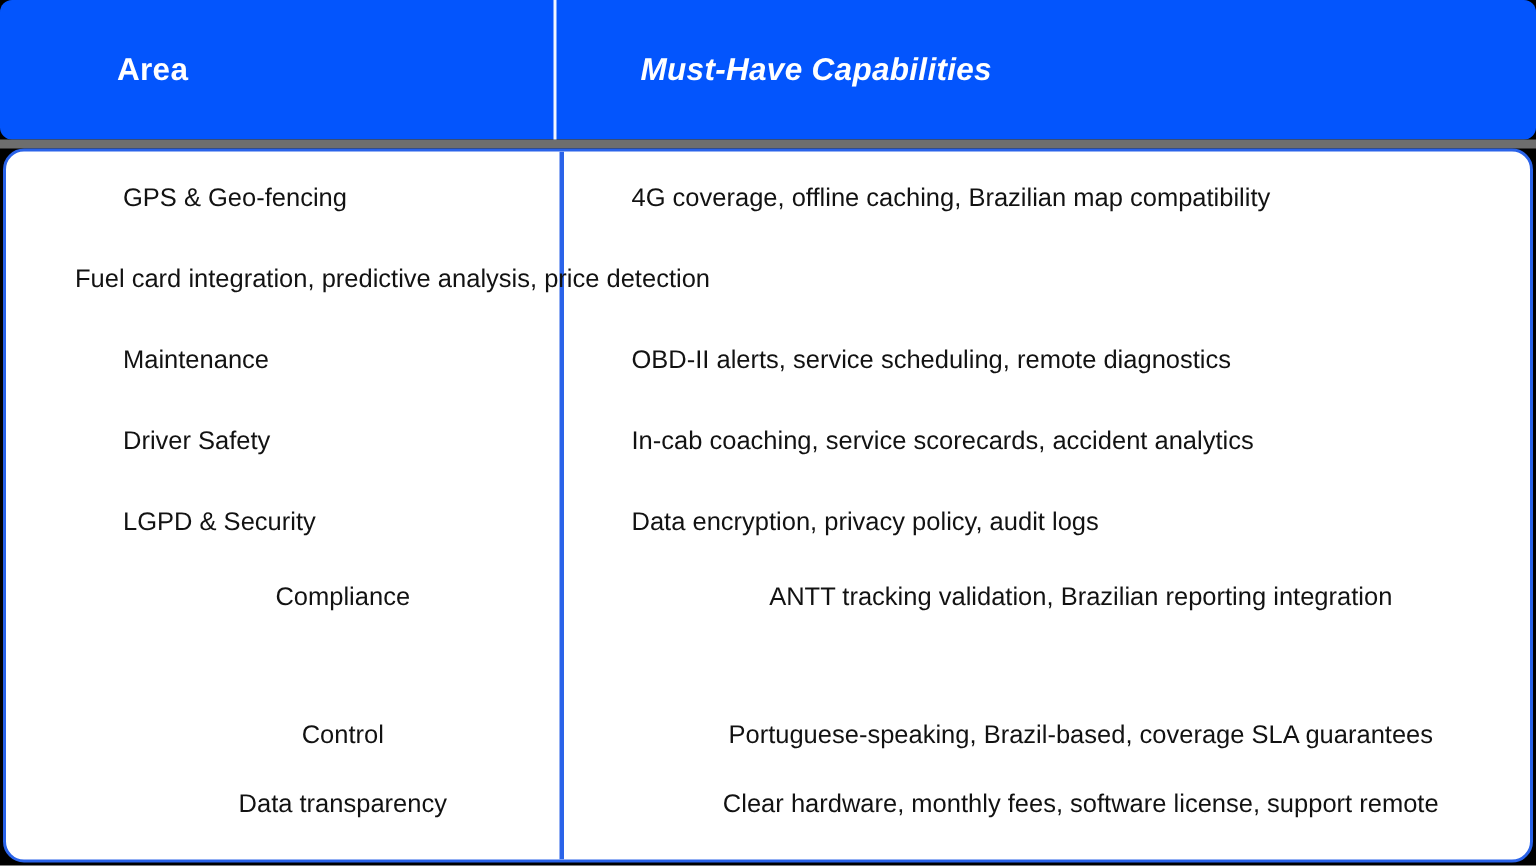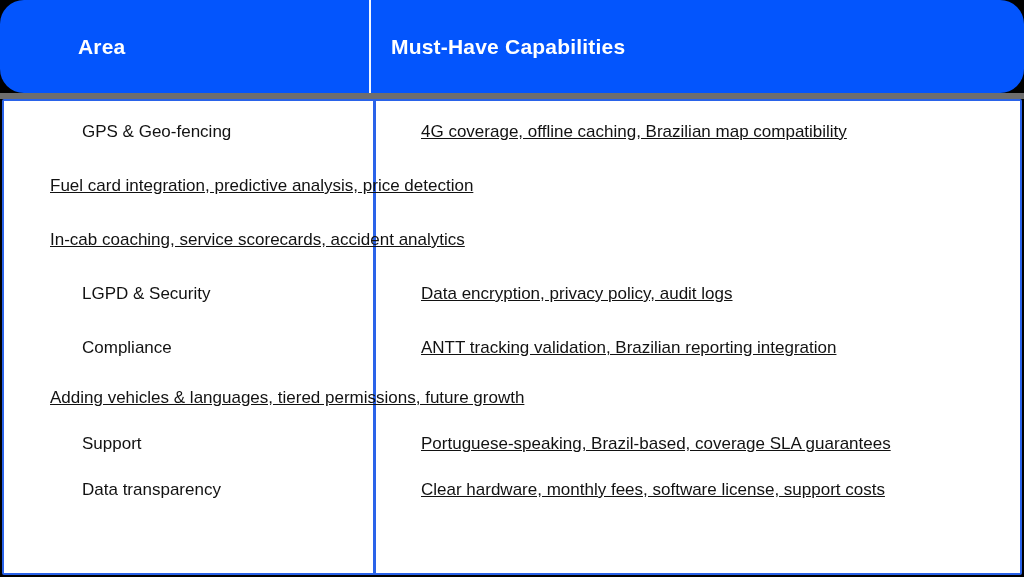--- a/index.html
+++ b/index.html
@@ -13,92 +13,92 @@
   }
   .canvas {
     position: relative;
     width: 1024px;
     height: 577px;
   }
   
   .table-header {
     height: 93px;
     background: var(--header-bg, #0355fd);
-    border-radius: 24px;
+    border-radius: 8px;
     display: flex;
     align-items: center;
   }
   .table-header .hcell {
     height: 100%;
     display: flex;
     align-items: center;
     color: var(--header-text, #ffffff);
     font-size: 21px;
     font-weight: 700;
     letter-spacing: 0.2px;
   }
   .table-header .hcell.col-area {
     width: 371px;
     box-sizing: border-box;
     padding-left: 78px;
     border-right: 2.5px solid rgba(255,255,255,0.95);
   }
   .table-header .hcell.col-cap {
     flex: 1;
-    padding-left: 20px;
+    padding-left: 56px;
+    font-style: italic;
   }
   
   .gap-strip {
     height: 6px;
     background: var(--gap-color, #6e6e6e);
   }
   
   .table-body {
     position: relative;
     margin: 0 2px;
     height: 476px;
     box-sizing: border-box;
     background: var(--body-bg, #ffffff);
     border: 2px solid var(--border-blue, #2a63e9);
-    border-radius: 2px;
+    border-radius: 14px;
     overflow: hidden;
   }
   .v-divider {
     position: absolute;
     left: 369px;
     top: 0;
     bottom: 0;
     width: 2.5px;
     background: var(--border-blue, #2a63e9);
   }
   .rows {
     position: relative;
     padding-top: 4px;
   }
   .row {
     display: flex;
     align-items: center;
     height: 54px;
   }
-  .rows .row:nth-child(n+6) { height: 46px; }
+  .rows .row:nth-child(n+6) { height: 46px; text-align: center; }
   .cell {
     color: var(--text-color, #121212);
     font-size: 17px;
     font-weight: 400;
     white-space: nowrap;
   }
   .cell.area {
     width: 371px;
     box-sizing: border-box;
     padding-left: 78px;
   }
   .cell.cap {
     flex: 1;
     padding-left: 46px;
-    text-decoration: underline;
   }
 </style>
 </head>
 <body>
 
 <div class="canvas">
 
   <div class="table-header">
     <div class="hcell col-area">Area</div>
     <div class="hcell col-cap">Must-Have Capabilities</div>
@@ -111,44 +111,48 @@
     <div class="rows">
   <div class="row">
     <div class="cell area">GPS &amp; Geo-fencing</div>
     <div class="cell cap">4G coverage, offline caching, Brazilian map compatibility</div>
   </div>
 
   <div class="row">
     <div class="cell cap">Fuel card integration, predictive analysis, price detection</div>
   </div>
 
+  <div class="row">
+    <div class="cell area">Maintenance</div>
+    <div class="cell cap">OBD-II alerts, service scheduling, remote diagnostics</div>
+  </div>
 
   <div class="row">
+    <div class="cell area">Driver Safety</div>
     <div class="cell cap">In-cab coaching, service scorecards, accident analytics</div>
   </div>
 
   <div class="row">
     <div class="cell area">LGPD &amp; Security</div>
     <div class="cell cap">Data encryption, privacy policy, audit logs</div>
   </div>
 
   <div class="row">
     <div class="cell area">Compliance</div>
     <div class="cell cap">ANTT tracking validation, Brazilian reporting integration</div>
   </div>
 
   <div class="row">
-    <div class="cell cap">Adding vehicles &amp; languages, tiered permissions, future growth</div>
   </div>
 
   <div class="row">
-    <div class="cell area">Support</div>
+    <div class="cell area">Control</div>
     <div class="cell cap">Portuguese-speaking, Brazil-based, coverage SLA guarantees</div>
   </div>
 
   <div class="row">
     <div class="cell area">Data transparency</div>
-    <div class="cell cap">Clear hardware, monthly fees, software license, support costs</div>
+    <div class="cell cap">Clear hardware, monthly fees, software license, support remote</div>
   </div>
 </div>
   </div>
 
 </div>
 
 </body></html>

